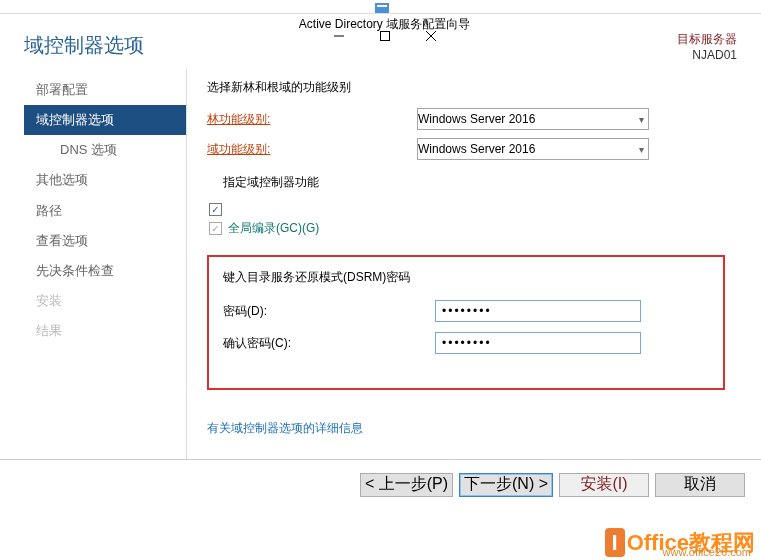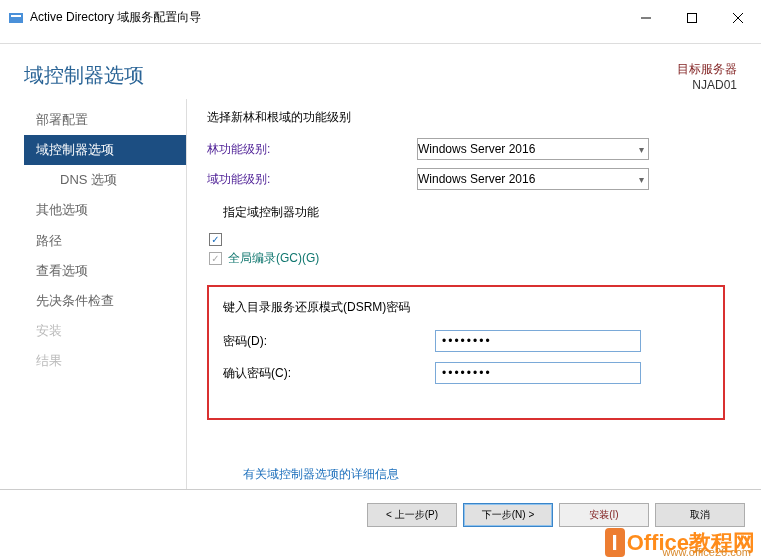--- a/index.html
+++ b/index.html
@@ -6,25 +6,26 @@
     body {
       font-family: "Microsoft YaHei", "Segoe UI", sans-serif;
       font-size: 12px;
       background: #fff;
       width: 761px;
       height: 560px;
       overflow: hidden;
       position: relative;
     }
     .titlebar {
-      height: 44px;
+      height: 14px;
       display: flex;
       align-items: center;
       padding: 0 0 8px 8px;
       border-bottom: 1px solid #ddd;
+      flex-direction: column;
     }
     .titlebar-icon {
       width: 16px; height: 16px;
       margin-right: 6px;
       display: inline-flex;
       align-items: center;
       justify-content: center;
     }
     .titlebar-title { color: #000; flex: 1; }
     .win-controls { display: flex; height: 100%; }
@@ -87,21 +88,21 @@
       border-left: 1px solid #ddd;
       padding: 10px 18px 0 20px;
       position: relative;
     }
     .section-label { margin-bottom: 12px; color: #000; }
     .form-row {
       display: flex;
       align-items: center;
       margin-bottom: 8px;
     }
-    .row-label { width: 210px; color: #4c1d95; }
+    .row-label { width: 210px; color: #c2410c; text-decoration: underline; }
     .select {
       width: 232px;
       height: 22px;
       border: 1px solid #a6a6a6;
       background: #fff;
       display: flex;
       align-items: center;
       justify-content: space-between;
       padding: 0 4px 0 0;
       font-size: 12px;
@@ -150,40 +151,39 @@
       font-size: 12px;
       letter-spacing: 2px;
       font-family: Arial, sans-serif;
     }
 
     .more-link {
       color: #1c6fbc;
       font-size: 12px;
       cursor: pointer;
       position: absolute;
-      bottom: 6px;
+      bottom: 22px;
       left: 20px;
-      margin-left: 36px;
     }
 
     .footer {
       border-top: 1px solid #ccc;
       height: 50px;
       display: flex;
       align-items: center;
       justify-content: flex-end;
       padding: 0 16px;
       gap: 6px;
     }
     .footer-btn {
       min-width: 90px;
       height: 24px;
       border: 1px solid #adadad;
       background: #e1e1e1;
-      font-size: 10px;
+      font-size: 16px;
       cursor: pointer;
       padding: 0 4px;
     }
     .footer-btn.primary {
       border: 1px solid #3a85c9;
       box-shadow: 0 0 0 1px #8fc2ed inset;
     }
     .footer-btn:disabled {
       color: #7f1d1d;
       background: #efefef;

